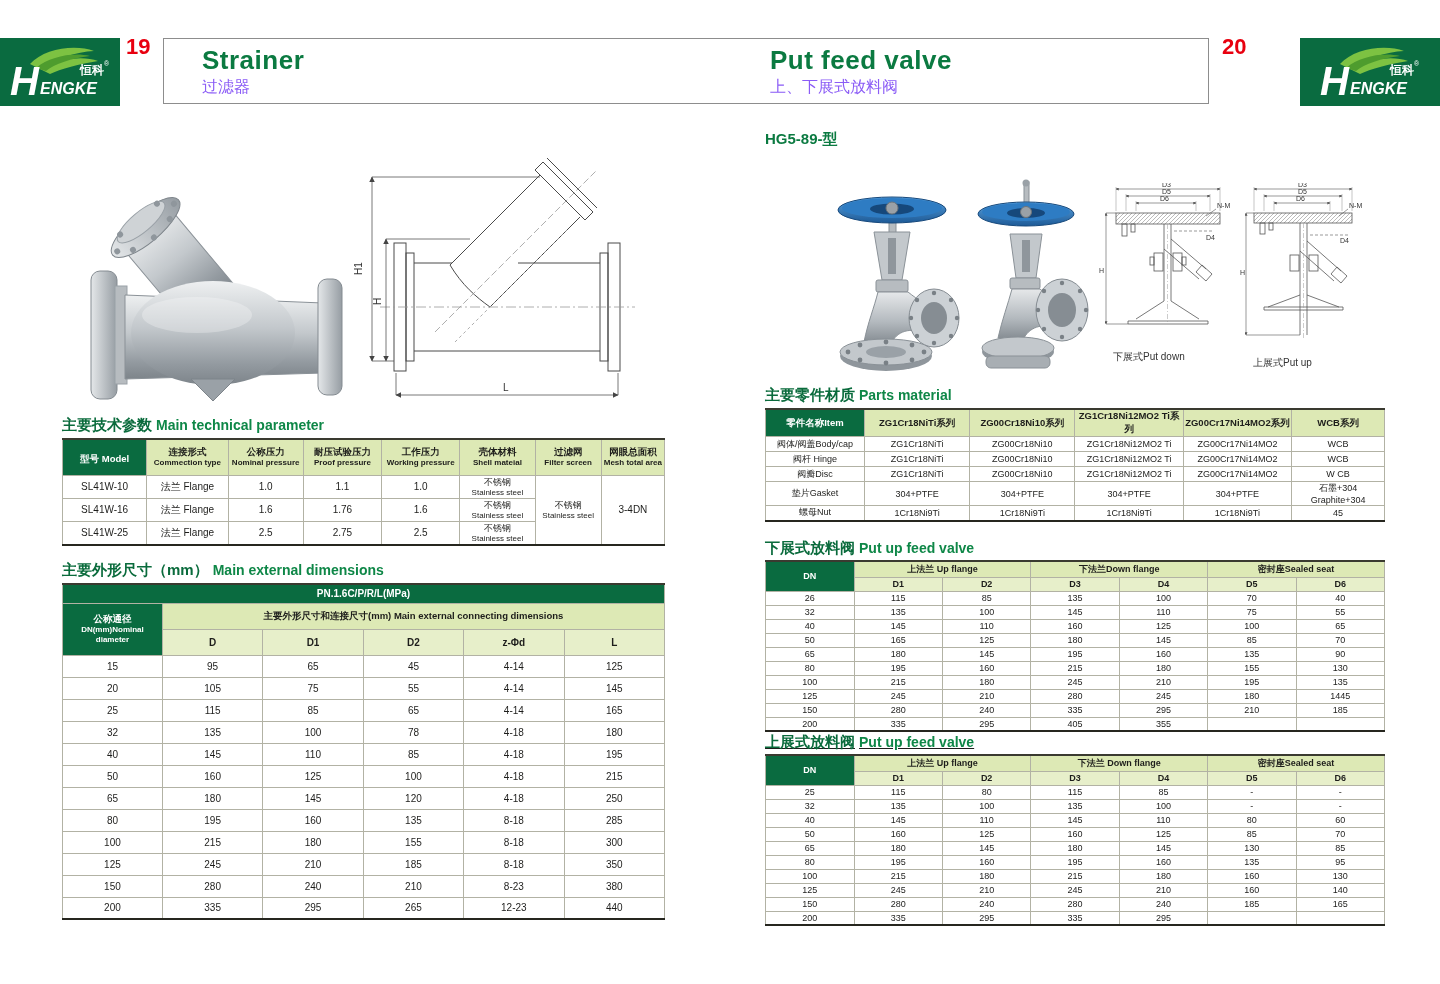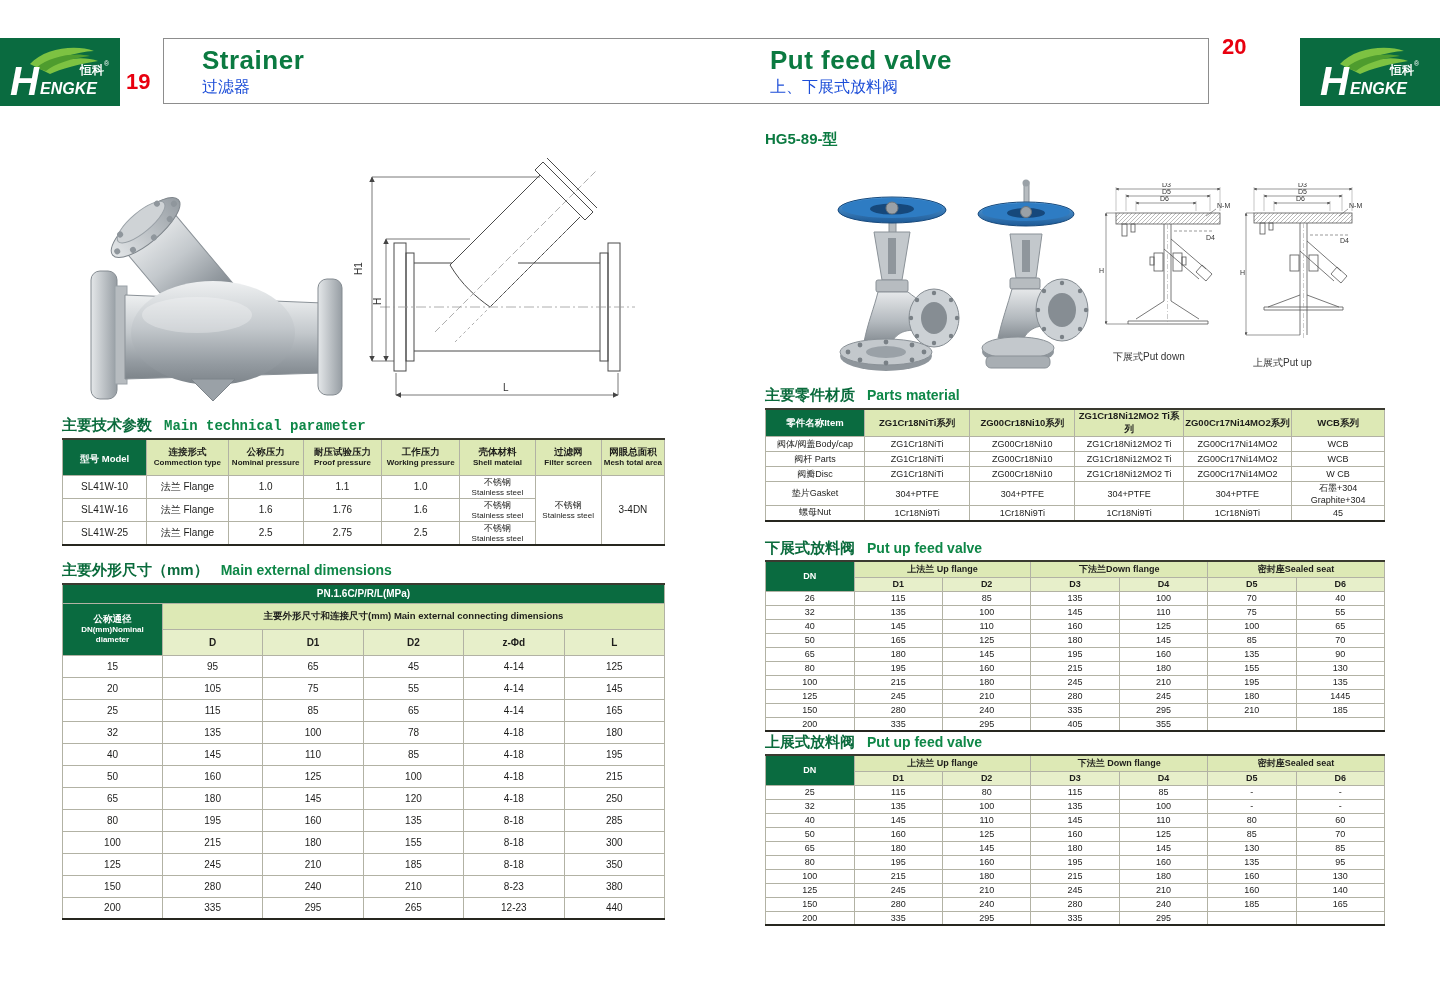--- a/index.html
+++ b/index.html
@@ -7,27 +7,27 @@
   body { width:1440px; height:984px; position:relative; font-family:"Liberation Sans", sans-serif; color:#1d1d1b; }
   .abs { position:absolute; }
 
   
   .logo-box { background:#0a6b40; width:120px; height:68px; top:38px; overflow:hidden; }
   .logo-box.right { width:140px; }
   .pagenum { color:#e8000f; font-weight:bold; font-size:22px; top:34px; }
   .title-box { left:163px; top:38px; width:1046px; height:66px; border:1px solid #8d8d8d; background:#fff; }
   .title-group { position:absolute; top:7px; }
   .title-en { color:#0b7a41; font-weight:bold; font-size:26px; letter-spacing:.5px; line-height:28px; }
-  .title-zh { color:#1d4ed8; font-size:16px; line-height:22px; margin-top:2px; }
+  .title-zh { color:#8b5cf6; font-size:16px; line-height:22px; margin-top:2px; }
   .model-code { color:#0b7a41; font-weight:bold; font-size:15px; }
 
   
   .sec-title { font-weight:bold; white-space:nowrap; }
   .sec-title .zh { color:#0a6b3c; font-size:15px; }
-  .sec-title .en { color:#0e8747; font-size:14px; margin-left:12px; }
+  .sec-title .en { color:#0e8747; font-size:14px; margin-left:4px; }
 
   
   table { border-collapse:collapse; table-layout:fixed; width:100%; }
   .t { border-top:2px solid #3a3a30; border-bottom:2px solid #26261f; }
   .t th, .t td { border:1px solid #b2b2a4; text-align:center; vertical-align:middle; overflow:hidden; padding:0 1px; }
   .t thead { border-bottom:1.5px solid #55554a; }
   .dkg { background:#0a6b40; color:#fff; }
   .ltg { background:#dde9b5; }
   .ltg2 { background:#e7efca; }
   .zh-s { font-weight:bold; font-size:9.5px; line-height:12px; display:block; }
@@ -59,21 +59,21 @@
 <div class="abs logo-box" style="left:0;">
   <svg viewBox="0 0 120 68" width="120" height="68">
     <path d="M30 26 C44 10 76 6 94 13 C76 14 56 20 46 29 C62 20 84 18 98 23 C80 26 60 31 50 36 Z" fill="#7dc242"></path>
     <path d="M36 30 C50 18 74 14 90 18 C72 20 54 26 46 33 Z" fill="#4e9c2e"></path>
     <text x="10" y="57" font-size="40" font-style="italic" font-weight="bold" fill="#fff">H</text>
     <text x="40" y="56" font-size="16" font-style="italic" font-weight="bold" fill="#fff">ENGKE</text>
     <text x="80" y="36" font-size="12" font-weight="bold" fill="#fff">恒科</text>
     <text x="104" y="28" font-size="7" fill="#fff">®</text>
   </svg>
 </div>
-<div class="abs pagenum" style="left:126px;margin-top:35px;">19</div>
+<div class="abs pagenum" style="left:126px;">19</div>
 
 <div class="abs title-box">
   <div class="title-group" style="left:38px;">
     <div class="title-en">Strainer</div>
     <div class="title-zh">过滤器</div>
   </div>
   <div class="title-group" style="left:606px;">
     <div class="title-en">Put feed valve</div>
     <div class="title-zh">上、下展式放料阀</div>
   </div>
@@ -158,21 +158,21 @@
       <path d="M46 228 V250 M268 228 V250"></path>
     </g>
     <g fill="#333" font-size="10">
       <text x="12" y="130" transform="rotate(-90 12 130)">H1</text>
       <text x="31" y="160" transform="rotate(-90 31 160)">H</text>
       <text x="153" y="246">L</text>
     </g>
   </svg>
 </div>
 
-<div class="abs sec-title" style="left:62px; top:416px;font-family:Liberation Mono, monospace;">
+<div class="abs sec-title" style="left:62px; top:416px;">
   <span class="zh">主要技术参数</span><span class="en">Main technical parameter</span>
 </div>
 
 <div class="abs" style="left:62px; top:438px; width:603px;">
   <table class="t tech">
     <colgroup>
       <col style="width:14%">
         <col style="width:13.5%">
         <col style="width:12.5%">
         <col style="width:13%">
@@ -613,21 +613,21 @@
     <tbody>
         <tr>
           <td>阀体/阀盖Body/cap</td>
           <td>ZG1Cr18NiTi</td>
           <td>ZG00Cr18Ni10</td>
           <td>ZG1Cr18Ni12MO2 Ti</td>
           <td>ZG00Cr17Ni14MO2</td>
           <td>WCB</td>
         </tr>
         <tr>
-          <td>阀杆 Parts</td>
+          <td>阀杆 Hinge</td>
           <td>ZG1Cr18NiTi</td>
           <td>ZG00Cr18Ni10</td>
           <td>ZG1Cr18Ni12MO2 Ti</td>
           <td>ZG00Cr17Ni14MO2</td>
           <td>WCB</td>
         </tr>
         <tr>
           <td>阀瓣Disc</td>
           <td>ZG1Cr18NiTi</td>
           <td>ZG00Cr18Ni10</td>
@@ -774,21 +774,21 @@
           <td>295</td>
           <td>405</td>
           <td>355</td>
           <td></td>
           <td></td>
         </tr>
       </tbody>
   </table>
 </div>
 
-<div class="abs sec-title" style="left:765px; top:733px;">
+<div class="abs sec-title" style="left:765px; top:733px;text-decoration:underline;">
   <span class="zh">上展式放料阀</span><span class="en">Put up feed valve</span>
 </div>
 
 <div class="abs" style="left:765px; top:754px; width:620px;">
   <table class="t vt">
     <colgroup>
       <col style="width:14.3%">
         <col style="width:14.28%">
         <col style="width:14.28%">
         <col style="width:14.28%">

